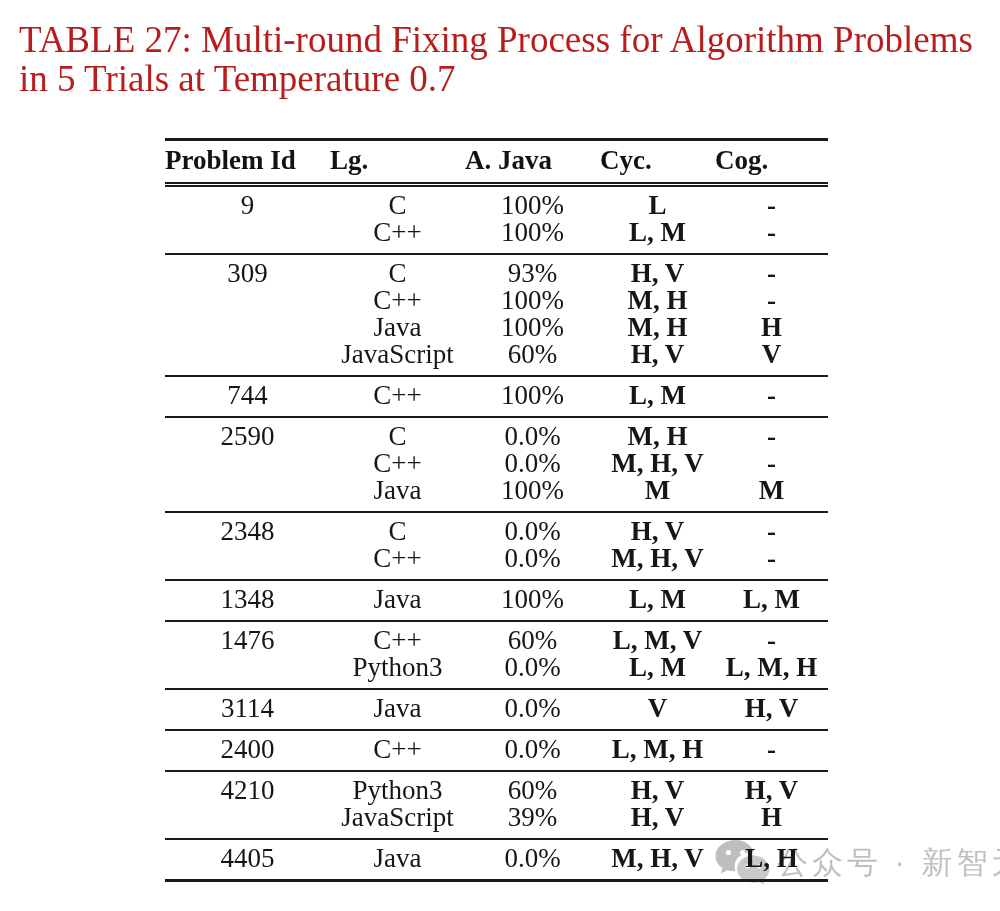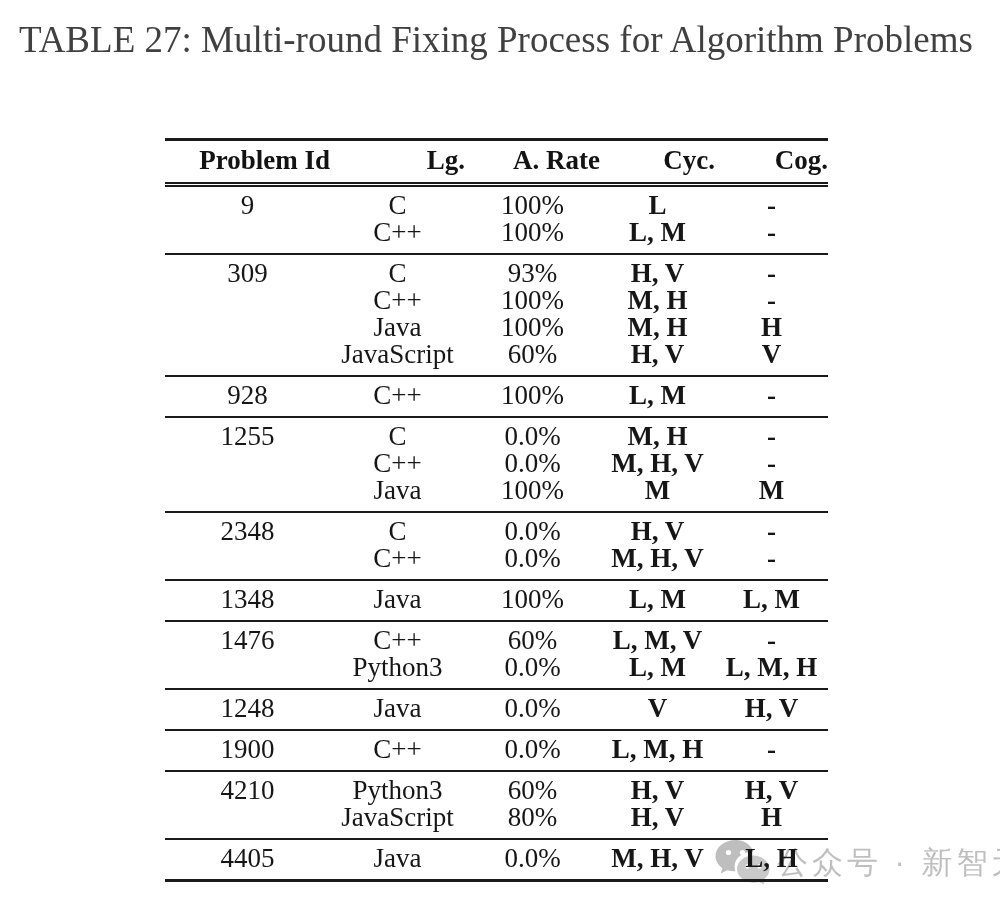--- a/index.html
+++ b/index.html
@@ -11,41 +11,41 @@
     font-family: "Liberation Serif", "DejaVu Serif", serif;
     color: #161616;
     overflow: hidden;
   }
   .caption {
     position: absolute;
     left: 19px;
     top: 20px;
     font-size: 37px;
     line-height: 39px;
-    color: #404040;
+    color: #b91c1c;
   }
   .caption .line { white-space: nowrap; }
 
   table.paper-table {
     position: absolute;
     left: 165px;
     top: 138px;
     width: 663px;
     border-collapse: collapse;
     table-layout: fixed;
     border-top: 3px solid #1a1a1a;
     border-bottom: 3px solid #1a1a1a;
     background: transparent;
   }
   table.paper-table th {
     font-weight: bold;
     font-size: 27px;
     line-height: 27px;
     padding: 6px 0 8px 0;
-    text-align: right;
+    text-align: left;
     border-bottom: 5px double #1a1a1a;
     color: #131313;
   }
   table.paper-table tbody { border-bottom: 2px solid #1a1a1a; }
   table.paper-table td {
     font-size: 27px;
     line-height: 27px;
     padding: 0;
     text-align: center;
     color: #161616;
@@ -72,20 +72,21 @@
     white-space: nowrap;
   }
 </style>
 </head>
 <body>
 
 <div class="page">
 
   <div class="caption">
     <div class="line">TABLE 27: Multi-round Fixing Process for Algorithm Problems</div>
+    <div class="line">in 5 Trials at Temperature 0.7</div>
   </div>
 
   <div class="watermark">
     <svg width="58" height="50" viewBox="0 0 58 50" aria-hidden="true">
       <g>
         <path fill="#b3b3b3" d="M22 2 C10.4 2 1.5 9.1 1.5 17.9 c0 4.9 2.7 9.2 7 12.1 l-1.8 5.6 6.5-3.3 c2.1 0.6 4.4 1 6.8 1 0.5 0 1 0 1.5-0.1 -0.6-1.5-0.9-3.1-0.9-4.7 0-8 7.6-14.4 17-14.4 0.6 0 1.2 0 1.8 0.1 C37.6 7.1 30.5 2 22 2 Z"></path>
         <circle fill="#ffffff" cx="14.5" cy="14.5" r="2.6"></circle>
         <circle fill="#ffffff" cx="28.5" cy="14.5" r="2.6"></circle>
         <path fill="#c0c0c0" d="M39.5 17.5 c-9.2 0-16.5 6.1-16.5 13.6 0 7.5 7.3 13.6 16.5 13.6 1.9 0 3.8-0.3 5.5-0.8 l5.6 2.9-1.6-4.8 c3.9-2.5 6.5-6.5 6.5-10.9 0-7.5-7.4-13.6-16-13.6 Z"></path>
         <circle fill="#ffffff" cx="33.5" cy="28.5" r="2.2"></circle>
@@ -100,21 +101,21 @@
       <col style="width:165px">
       <col style="width:135px">
       <col style="width:135px">
       <col style="width:115px">
       <col style="width:113px">
     </colgroup>
     <thead>
       <tr>
         <th>Problem Id</th>
         <th>Lg.</th>
-        <th>A. Rate</th>
+        <th>A. Java</th>
         <th>Cyc.</th>
         <th>Cog.</th>
       </tr>
     </thead>
   <tbody>
         <tr>
           <td rowspan="2" class="pid">9</td>
           <td>C</td>
           <td>100%</td>
           <td class="bold">L</td>
@@ -149,30 +150,30 @@
         </tr>
         <tr>
           <td>JavaScript</td>
           <td>60%</td>
           <td class="bold">H, V</td>
           <td class="bold">V</td>
         </tr>
       </tbody>
       <tbody>
         <tr>
-          <td rowspan="1" class="pid">928</td>
-          <td>C++</td>
-          <td>100%</td>
-          <td class="bold">L, M</td>
-          <td class="bold">-</td>
-        </tr>
-      </tbody>
-      <tbody>
-        <tr>
-          <td rowspan="3" class="pid">1255</td>
+          <td rowspan="1" class="pid">744</td>
+          <td>C++</td>
+          <td>100%</td>
+          <td class="bold">L, M</td>
+          <td class="bold">-</td>
+        </tr>
+      </tbody>
+      <tbody>
+        <tr>
+          <td rowspan="3" class="pid">2590</td>
           <td>C</td>
           <td>0.0%</td>
           <td class="bold">M, H</td>
           <td class="bold">-</td>
         </tr>
         <tr>
           <td>C++</td>
           <td>0.0%</td>
           <td class="bold">M, H, V</td>
           <td class="bold">-</td>
@@ -218,47 +219,47 @@
         </tr>
         <tr>
           <td>Python3</td>
           <td>0.0%</td>
           <td class="bold">L, M</td>
           <td class="bold">L, M, H</td>
         </tr>
       </tbody>
       <tbody>
         <tr>
-          <td rowspan="1" class="pid">1248</td>
+          <td rowspan="1" class="pid">3114</td>
           <td>Java</td>
           <td>0.0%</td>
           <td class="bold">V</td>
           <td class="bold">H, V</td>
         </tr>
       </tbody>
       <tbody>
         <tr>
-          <td rowspan="1" class="pid">1900</td>
+          <td rowspan="1" class="pid">2400</td>
           <td>C++</td>
           <td>0.0%</td>
           <td class="bold">L, M, H</td>
           <td class="bold">-</td>
         </tr>
       </tbody>
       <tbody>
         <tr>
           <td rowspan="2" class="pid">4210</td>
           <td>Python3</td>
           <td>60%</td>
           <td class="bold">H, V</td>
           <td class="bold">H, V</td>
         </tr>
         <tr>
           <td>JavaScript</td>
-          <td>80%</td>
+          <td>39%</td>
           <td class="bold">H, V</td>
           <td class="bold">H</td>
         </tr>
       </tbody>
       <tbody>
         <tr>
           <td rowspan="1" class="pid">4405</td>
           <td>Java</td>
           <td>0.0%</td>
           <td class="bold">M, H, V</td>

